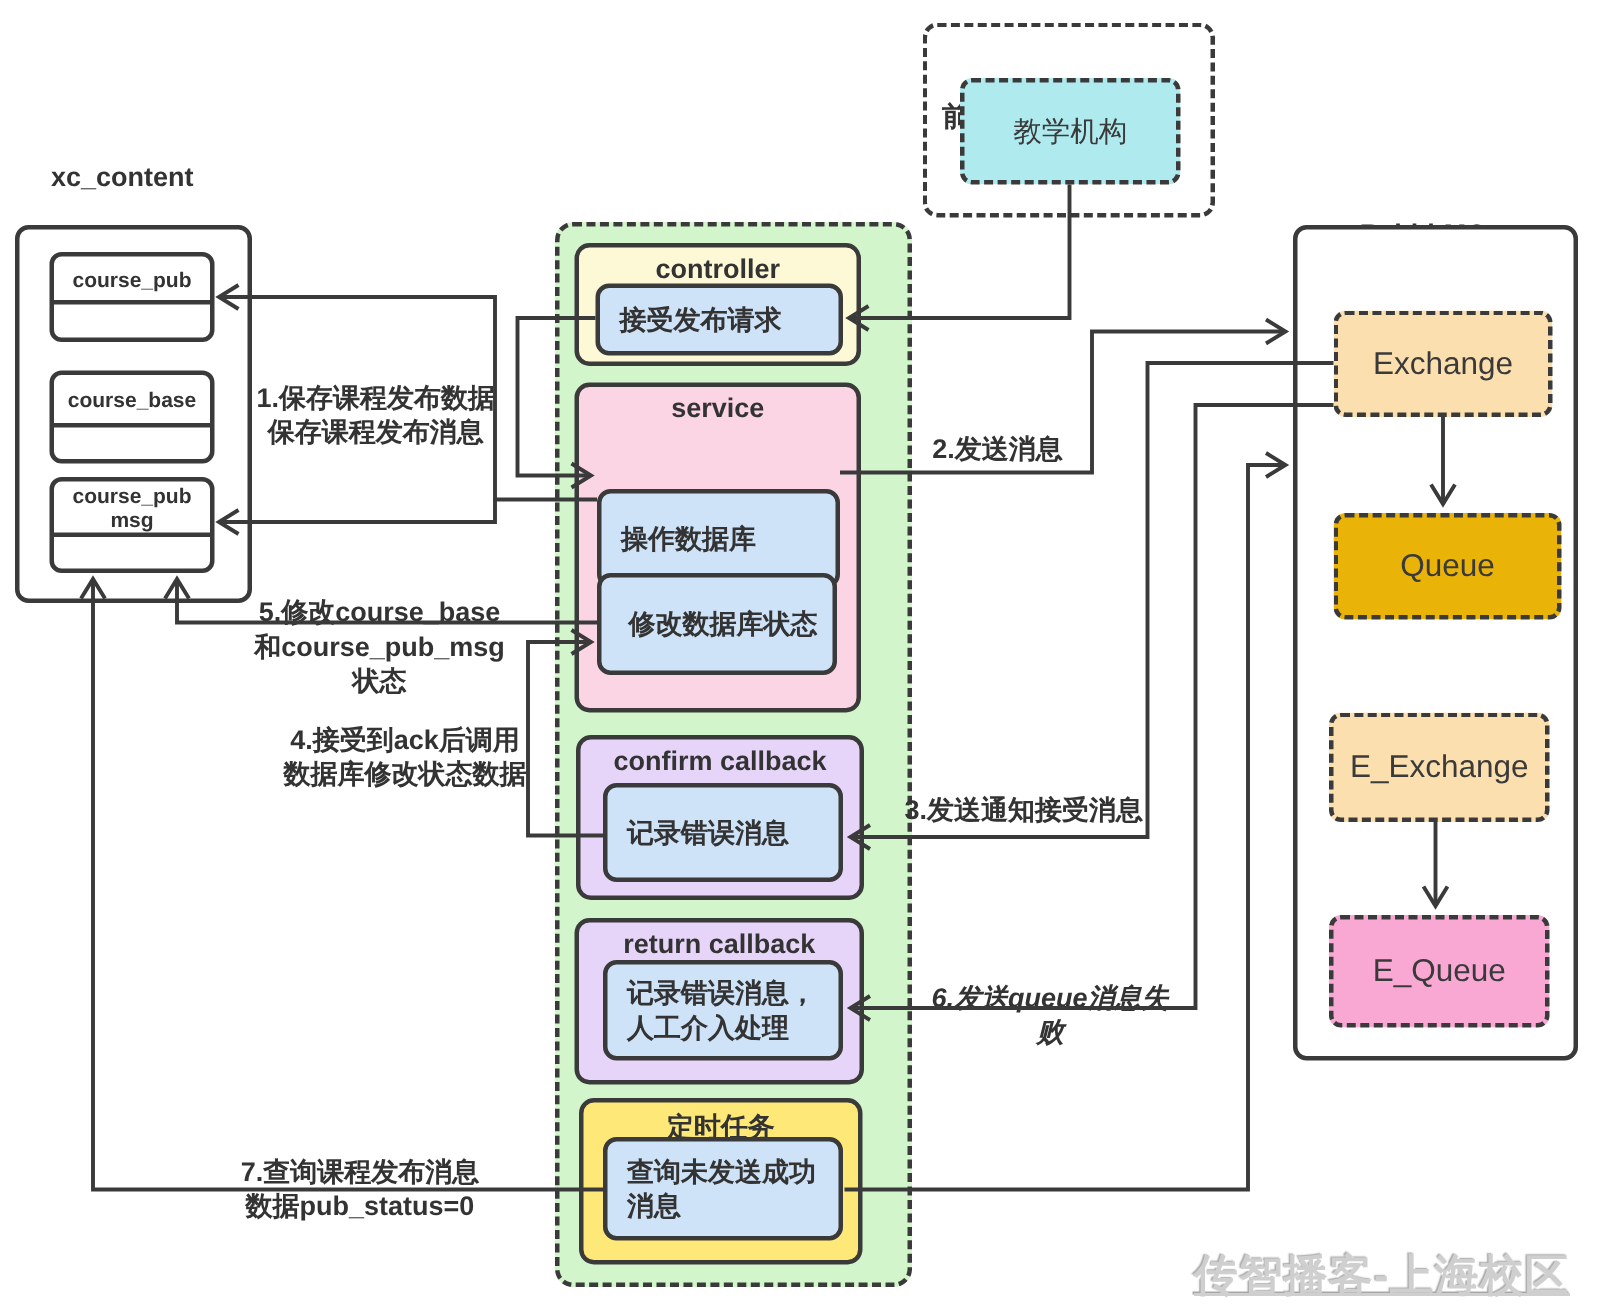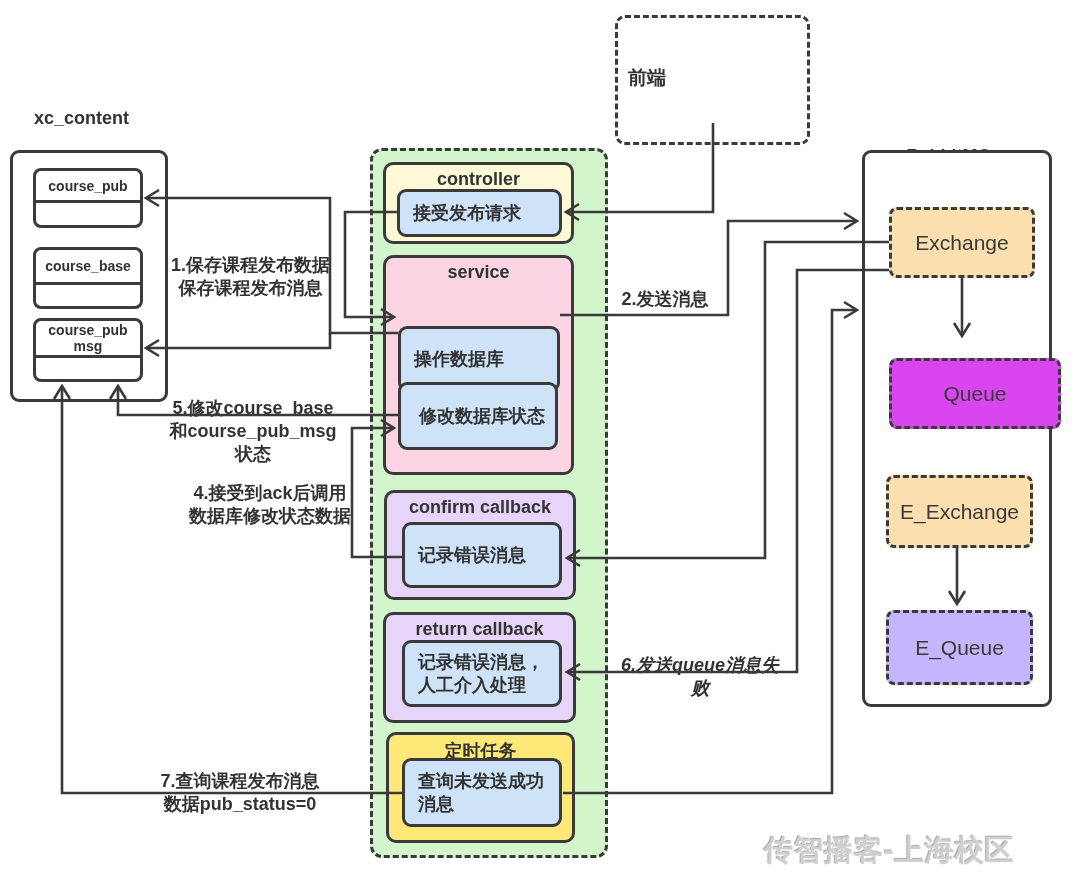--- a/index.html
+++ b/index.html
@@ -37,20 +37,21 @@
 </head>
 <body>
 
 <div id="stage">
 
   <div class="abs col-title" style="left:34px;top:108px;">xc_content</div>
   <div class="abs col-title center" style="left:854px;top:102px;width:190px;margin-top:44px;">RabbitMQ</div>
 
   <div class="abs dash-box" style="left:615px;top:15px;width:195px;height:130px;background:#fff;"></div>
   <div class="abs col-title" style="left:628px;top:19px;font-size:19px;margin-top:46px;">前端</div>
+  <div class="abs mq-node" style="left:640px;top:52px;width:147px;height:71px;background:#aeeaee;font-size:19px;">教学机构</div>
 
   <div class="abs solid-box" style="left:10px;top:150px;width:158px;height:252px;"></div>
   <div class="abs tbl" style="left:33px;top:168px;width:110px;height:60px;">
     <div class="tbl-head" style="height:29px;">course_pub</div>
   </div>
   <div class="abs tbl" style="left:33px;top:247px;width:110px;height:62px;">
     <div class="tbl-head" style="height:32px;">course_base</div>
   </div>
   <div class="abs tbl" style="left:33px;top:318px;width:110px;height:64px;">
     <div class="tbl-head" style="height:34px;">course_pub
@@ -82,38 +83,39 @@
 人工介入处理</div>
 
   <div class="abs sec" style="left:386px;top:732px;width:189px;height:111px;background:#fde878;">
     <div class="sec-title">定时任务</div>
   </div>
   <div class="abs proc" style="left:402px;top:758px;width:160px;height:69px;">查询未发送成功
 消息</div>
 
   <div class="abs solid-box" style="left:862px;top:150px;width:190px;height:557px;"></div>
   <div class="abs mq-node" style="left:889px;top:207px;width:146px;height:71px;background:#fbdfae;">Exchange</div>
-  <div class="abs mq-node" style="left:889px;top:342px;width:172px;height:71px;background:#d946ef;margin-top:16px;">Queue</div>
+  <div class="abs mq-node" style="left:889px;top:342px;width:152px;height:71px;background:#eab308;">Queue</div>
   <div class="abs mq-node" style="left:886px;top:475px;width:147px;height:73px;background:#fbdfae;">E_Exchange</div>
-  <div class="abs mq-node" style="left:886px;top:610px;width:147px;height:75px;background:#c4b5fd;">E_Queue</div>
+  <div class="abs mq-node" style="left:886px;top:610px;width:147px;height:75px;background:#f9a8d4;">E_Queue</div>
 
   <div class="abs edge-label" style="left:163px;top:254px;width:175px;">1.保存课程发布数据
 保存课程发布消息</div>
   <div class="abs edge-label" style="left:600px;top:288px;width:130px;">2.发送消息</div>
+  <div class="abs edge-label" style="left:595px;top:529px;width:175px;">3.发送通知接受消息</div>
   <div class="abs edge-label" style="left:180px;top:482px;width:180px;">4.接受到ack后调用
 数据库修改状态数据</div>
   <div class="abs edge-label" style="left:163px;top:397px;width:180px;">5.修改course_base
 和course_pub_msg
 状态</div>
   <div class="abs edge-label" style="left:612px;top:654px;width:176px;font-style:italic;">6.发送queue消息失
 败</div>
   <div class="abs edge-label" style="left:150px;top:770px;width:180px;">7.查询课程发布消息
 数据pub_status=0</div>
 
-  <div class="abs" id="watermark" style="left:764px;top:831px;">传智播客-上海校区</div>
+  <div class="abs" id="watermark" style="left:796px;top:831px;text-decoration:underline;">传智播客-上海校区</div>
 
   <svg class="wires" width="1074" height="874" viewBox="0 0 1074 874">
     <defs>
       <marker id="arr" markerUnits="userSpaceOnUse" markerWidth="22" markerHeight="22" viewBox="0 0 22 22" refX="16" refY="11" orient="auto">
         <path d="M4,3 L17,11 L4,19" fill="none" stroke="#3a3a3a" stroke-width="2.6"></path>
       </marker>
     </defs>
     <path d="M713,123 V212 H567" marker-end="url(#arr)"></path>
     <path d="M397,212 H345 V317 H393" marker-end="url(#arr)"></path>
     <path d="M398,333 H330 V198 H147" marker-end="url(#arr)"></path>

